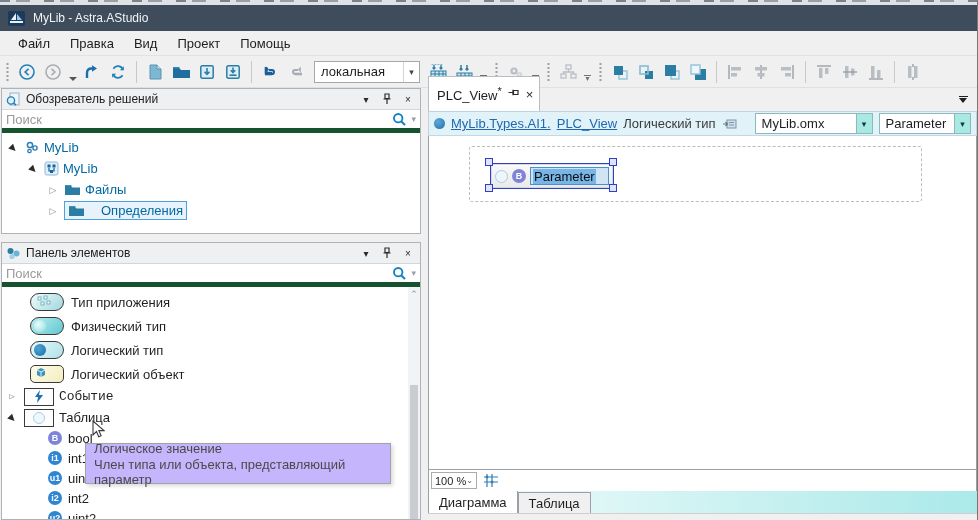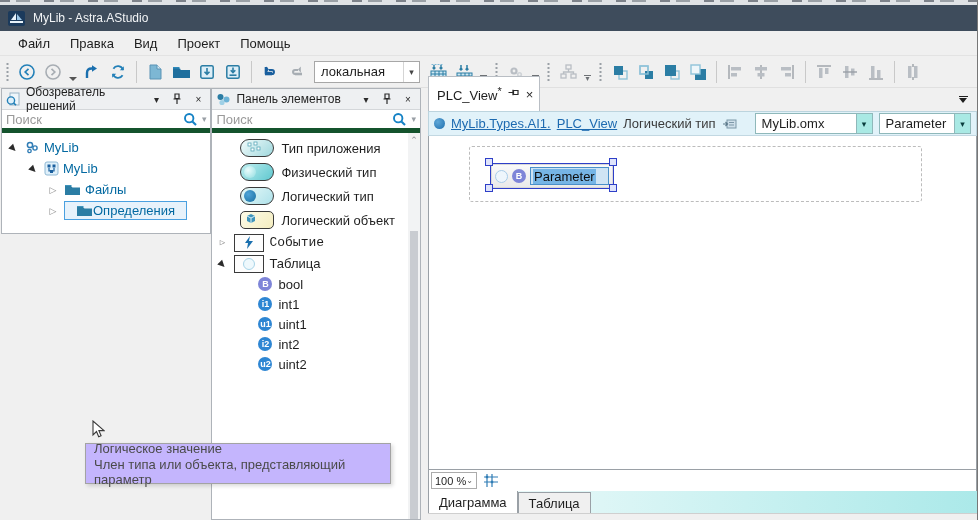--- a/index.html
+++ b/index.html
@@ -30,41 +30,41 @@
   .tbsep { width:1px; height:22px; background:#c9c9c9; margin:0 4px; flex:none;}
   .tb-overflow { width:11px; height:24px; display:flex; flex-direction:column; align-items:center; justify-content:flex-end; padding-bottom:3px; color:#6d7175; font-size:8px; line-height:5px; flex:none;}
   .tb-overflow .bar{width:7px;border-top:1px solid #6d7175;}
   .combo { display:flex; align-items:center; background:#fff; border:1px solid #a7a7a7; height:22px; }
   .combo .val { font-size:13px; color:#1e1e1e; padding:0 6px; flex:1; white-space:nowrap; overflow:hidden;}
   .combo .arrowbtn { width:16px; height:100%; display:flex; align-items:center; justify-content:center; font-size:9px; color:#444; border-left:1px solid #d5d5d5;}
   .tb-combo { width:106px; margin:0 4px; }
 
   
   .content { flex:1; display:flex; background:#f0f0f0; min-height:0;}
-  .leftcol { width:421px; display:flex; flex-direction:row; padding-left:1px;justify-content:center; }
+  .leftcol { width:421px; display:flex; flex-direction:column; padding-left:1px;justify-content:center; }
   .gapcol { width:7px; background:#f0f0f0; }
   .maincol { flex:1; display:flex; flex-direction:column; min-width:0; }
 
   
   .panel { border:1px solid #aeb3b9; background:#fff; display:flex; flex-direction:column; min-height:0;}
   .panel-header { height:21px; background:#eef0f2; border-bottom:1px solid #d4d7da; display:flex; align-items:center; padding:0 4px; gap:5px; flex:none;}
   .panel-title { font-size:12px; color:#1e1e1e; flex:1; }
   .panel-btn { width:16px; height:16px; display:flex; align-items:center; justify-content:center; font-size:10px; color:#2b2b2b;}
   .searchrow { height:23px; display:flex; align-items:center; border-bottom:5px solid #14532d; padding:0 4px; flex:none;}
   .searchrow input { flex:1; border:none; outline:none; font-size:13px; color:#1e1e1e; font-family:"Liberation Sans",sans-serif;}
   .searchrow input::placeholder { color:#9a9a9a; }
   .searchrow .sarrow { font-size:9px; color:#9aa0a6; margin-left:4px;}
 
   
   .tree { flex:1; padding-top:4px; font-size:13px; color:#0369a1; overflow:hidden;}
   .trow { height:21px; display:flex; align-items:center; gap:4px; white-space:nowrap;}
   .exp { width:14px; text-align:center; font-size:9px; color:#5a5a5a; flex:none;}
   .exp.open::before{ content:"▶"; display:inline-block; transform:rotate(45deg); color:#2b2b2b;}
   .exp.closed::before{ content:"▷"; color:#8a8a8a;}
-  .sel-box { border:1px solid #4aa0e0; background:#e7f2fb; padding:0 11px; display:flex; align-items:center; gap:0; height:19px;}
+  .sel-box { border:1px solid #4aa0e0; background:#e7f2fb; padding:0 3px; display:flex; align-items:center; gap:16px; height:19px;}
 
   
   .tb-list { flex:1; position:relative; padding-top:3px; font-size:13px; color:#1e1e1e; overflow:hidden;}
   .tb-row { height:24px; display:flex; align-items:center; gap:7px; padding-left:28px;}
   .tb-row-small { height:21px; display:flex; align-items:center; gap:7px; }
   .tb-child { height:20px; display:flex; align-items:center; gap:6px; padding-left:46px;}
   .pill { width:34px; height:18px; border:1.5px solid #3a3a3a; border-radius:9px; position:relative; flex:none;}
   .rectico { width:30px; height:18px; border:1.5px solid #3a3a3a; background:#fdfdfd; display:flex; align-items:center; justify-content:center; flex:none;}
   .badge { width:14px; height:14px; border-radius:50%; color:#fff; font-size:9px; font-weight:bold; display:flex; align-items:center; justify-content:center; flex:none;}
   .badge.b { background:#7e85d8; }

